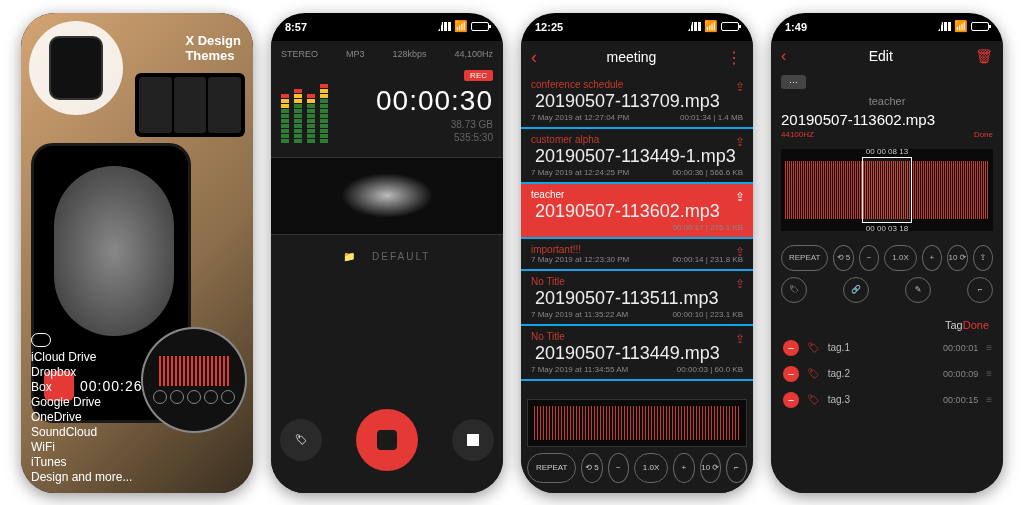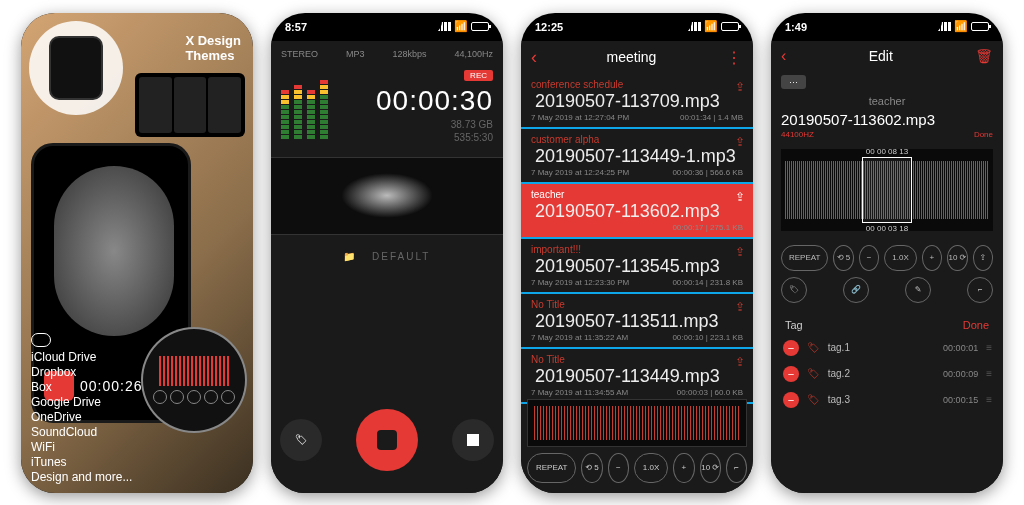--- a/index.html
+++ b/index.html
@@ -29,21 +29,21 @@
 .promo .rec-bar .stop>div{width:8px;height:8px;background:#fff}
 .promo .inset{position:absolute;bottom:60px;right:6px;width:106px;height:106px;border-radius:50%;background:#111;border:2px solid rgba(255,255,255,.5);overflow:hidden;display:flex;flex-direction:column;align-items:center;justify-content:center;gap:4px}
 .promo .inset .wave{width:70px;height:30px;background:repeating-linear-gradient(90deg,#e53935 0 2px,transparent 2px 4px)}
 .promo .inset .ctl{display:flex;gap:3px}
 .promo .inset .ctl>div{width:14px;height:14px;border:1px solid #888;border-radius:50%}
 .promo .services{position:absolute;bottom:8px;left:10px;color:#fff;font-size:12px;line-height:1.25}
 .promo .cloud{width:20px;height:14px;border:1.5px solid #fff;border-radius:8px;margin-bottom:3px}
 
 
 .s2 .info-row{display:flex;justify-content:space-between;padding:8px 10px 4px;color:#888;font-size:9px}
-.s2 .meters-time{display:flex;padding:6px 10px;gap:10px;}
+.s2 .meters-time{display:flex;padding:6px 10px;gap:10px;align-items:flex-end}
 .s2 .meters{display:flex;gap:5px;height:70px;align-items:flex-end}
 .s2 .meter{width:8px;display:flex;flex-direction:column-reverse;gap:1px}
 .s2 .meter>div{height:4px;background:#2e7d32}
 .s2 .meter>div.yel{background:#fbc02d}
 .s2 .meter>div.red{background:#e53935}
 .s2 .timer-block{flex:1;text-align:right}
 .s2 .rec-chip{display:inline-block;background:#e53935;color:#fff;font-size:8px;padding:1px 6px;border-radius:2px;margin-bottom:4px}
 .s2 .timer{font-size:28px;color:#fff;letter-spacing:1px;font-weight:300}
 .s2 .storage{color:#666;font-size:10px;margin-top:2px}
 .s2 .wave-area{height:78px;margin:8px 0;background:#0d0d0d;position:relative;border-top:1px solid #333;border-bottom:1px solid #333}
@@ -88,21 +88,21 @@
 .s4 .meta .fmt{color:#e53935}
 .s4 .editor{margin:8px 10px;height:82px;background:#0a0a0a;position:relative}
 .s4 .editor .wf{position:absolute;inset:12px 4px;background:repeating-linear-gradient(90deg,#c73b2f 0 1px,transparent 1px 2px)}
 .s4 .editor .sel{position:absolute;top:8px;bottom:8px;left:38%;width:24%;border:1px solid #fff;background:rgba(255,255,255,.06)}
 .s4 .editor .tlabel{position:absolute;top:-2px;left:50%;transform:translateX(-50%);color:#ccc;font-size:8px}
 .s4 .editor .blabel{position:absolute;bottom:-2px;left:50%;transform:translateX(-50%);color:#ccc;font-size:8px}
 .s4 .ctl-rows{padding:6px 10px}
 .s4 .ctl-row{display:flex;gap:5px;margin-bottom:6px;justify-content:space-between}
 .s4 .cbtn{width:26px;height:26px;border:1px solid #666;border-radius:50%;display:flex;align-items:center;justify-content:center;color:#bbb;font-size:8px}
 .s4 .cbtn.w{border-radius:13px;width:auto;padding:0 7px}
-.s4 .tag-hdr{display:flex;justify-content:space-between;padding:4px 14px;color:#ccc;font-size:11px}
+.s4 .tag-hdr{display:flex;justify-content:flex-end;padding:4px 14px;color:#ccc;font-size:11px}
 .s4 .tag-hdr .done{color:#e53935}
 .s4 .tag-row{display:flex;align-items:center;gap:8px;padding:5px 12px;color:#bbb;font-size:10px}
 .s4 .tag-row .minus{width:16px;height:16px;border-radius:50%;background:#e53935;color:#fff;display:flex;align-items:center;justify-content:center;font-size:11px}
 .s4 .tag-row .tagicon{color:#c73b2f}
 .s4 .tag-row .t{flex:1}
 .s4 .tag-row .time{color:#888;font-size:9px}
 .s4 .tag-row .grip{color:#555;letter-spacing:-1px}
 </style>
 </head>
 <body>
@@ -291,21 +291,20 @@
           <div class="cat">teacher</div>
           <div class="fname">20190507-113602.mp3</div>
           <div class="meta">
             <span></span>
             <span>00:00:17 | 275.1 KB</span>
           </div>
           <div class="share">⇪</div>
         </div>
         <div class="row">
           <div class="cat">important!!!</div>
-          <div class="fname">20190507-113545.mp3</div>
           <div class="meta">
             <span>7 May 2019 at 12:23:30 PM</span>
             <span>00:00:14 | 231.8 KB</span>
           </div>
           <div class="share">⇪</div>
         </div>
         <div class="row">
           <div class="cat">No Title</div>
           <div class="fname">20190507-113511.mp3</div>
           <div class="meta">

